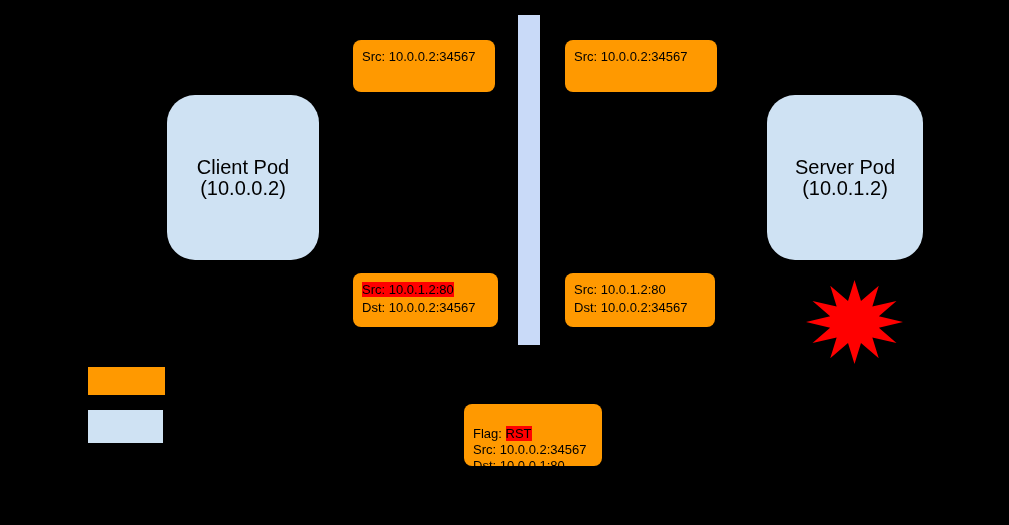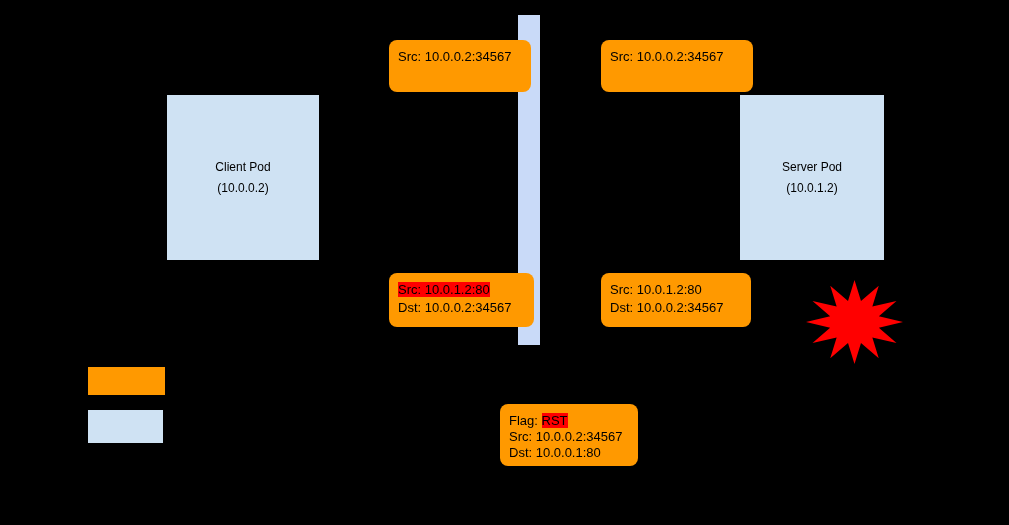--- a/index.html
+++ b/index.html
@@ -14,50 +14,50 @@
     overflow: hidden;
   }
   .packet-box {
     position: absolute;
     background: #ff9900;
     border-radius: 8px;
     padding: 8px 9px;
     font-size: 13px;
     line-height: 18px;
     white-space: nowrap;
-    margin-left: 36px;
   }
   .pod {
     position: absolute;
     background: #cfe2f3;
     display: flex;
     flex-direction: column;
     align-items: center;
     justify-content: center;
-    font-size: 12px;
+    font-size: 20px;
     line-height: 21px;
     text-align: center;
+    border-radius: 28px;
   }
   .gateway-bar {
     position: absolute;
     left: 518px; top: 15px; width: 22px; height: 330px;
     background: #c9daf8;
   }
   .hl { background: #ff0000; }
   .legend-swatch { position: absolute; }
   .legend-swatch.orange { left: 88px; top: 367px; width: 77px; height: 28px; background: #ff9900; }
   .legend-swatch.blue   { left: 88px; top: 410px; width: 75px; height: 33px; background: #cfe2f3; }
   .burst { position: absolute; left: 806px; top: 280px; width: 97px; height: 84px; }
   #pkt-top-left  { left: 353px; top: 40px;  width: 142px; height: 52px; }
   #pkt-top-right { left: 565px; top: 40px;  width: 152px; height: 52px; }
   #pkt-mid-left  { left: 353px; top: 273px; width: 145px; height: 54px; }
   #pkt-mid-right { left: 565px; top: 273px; width: 150px; height: 54px; }
-  #pkt-bottom    { left: 464px; top: 404px; width: 138px; height: 62px; line-height: 16px; padding: 9px 9px; }
+  #pkt-bottom    { left: 464px; top: 404px; width: 138px; height: 62px; line-height: 16px; padding: 22px 9px; }
   #pod-client { left: 167px; top: 95px; width: 152px; height: 165px; }
-  #pod-server { left: 740px; top: 95px; width: 144px; height: 165px; }
+  #pod-server { left: 767px; top: 95px; width: 156px; height: 165px; }
 </style>
 </head>
 <body>
 
 <div class="stage">
 
   <div class="gateway-bar"></div>
 
   <div class="pod" id="pod-client">
     <div>Client Pod</div>

